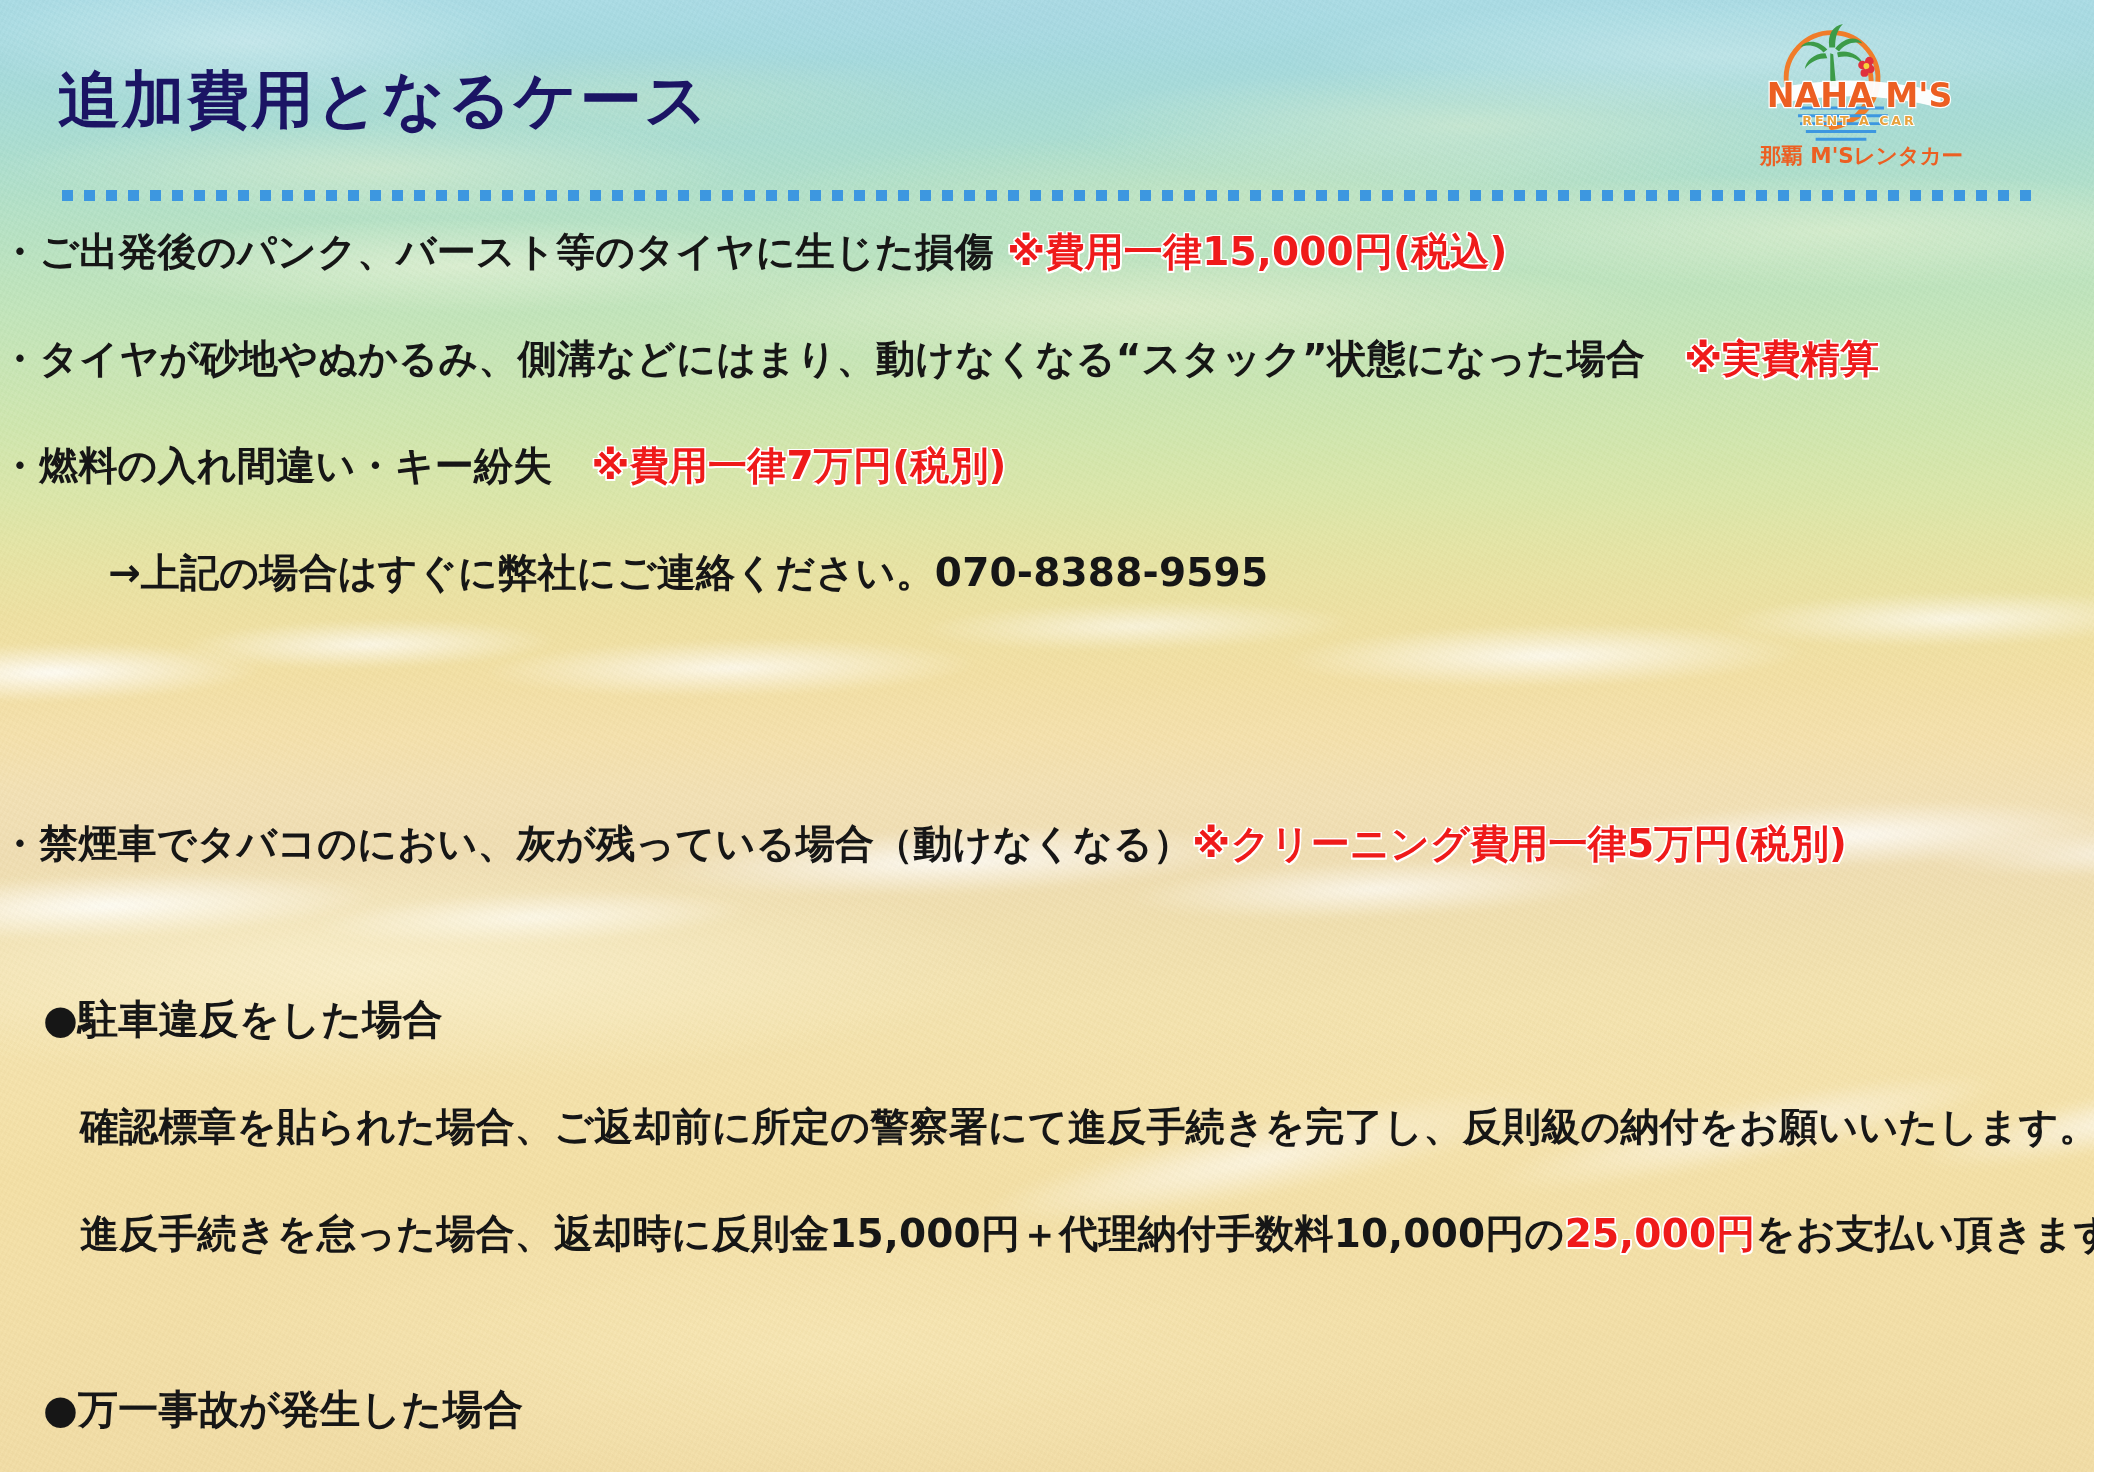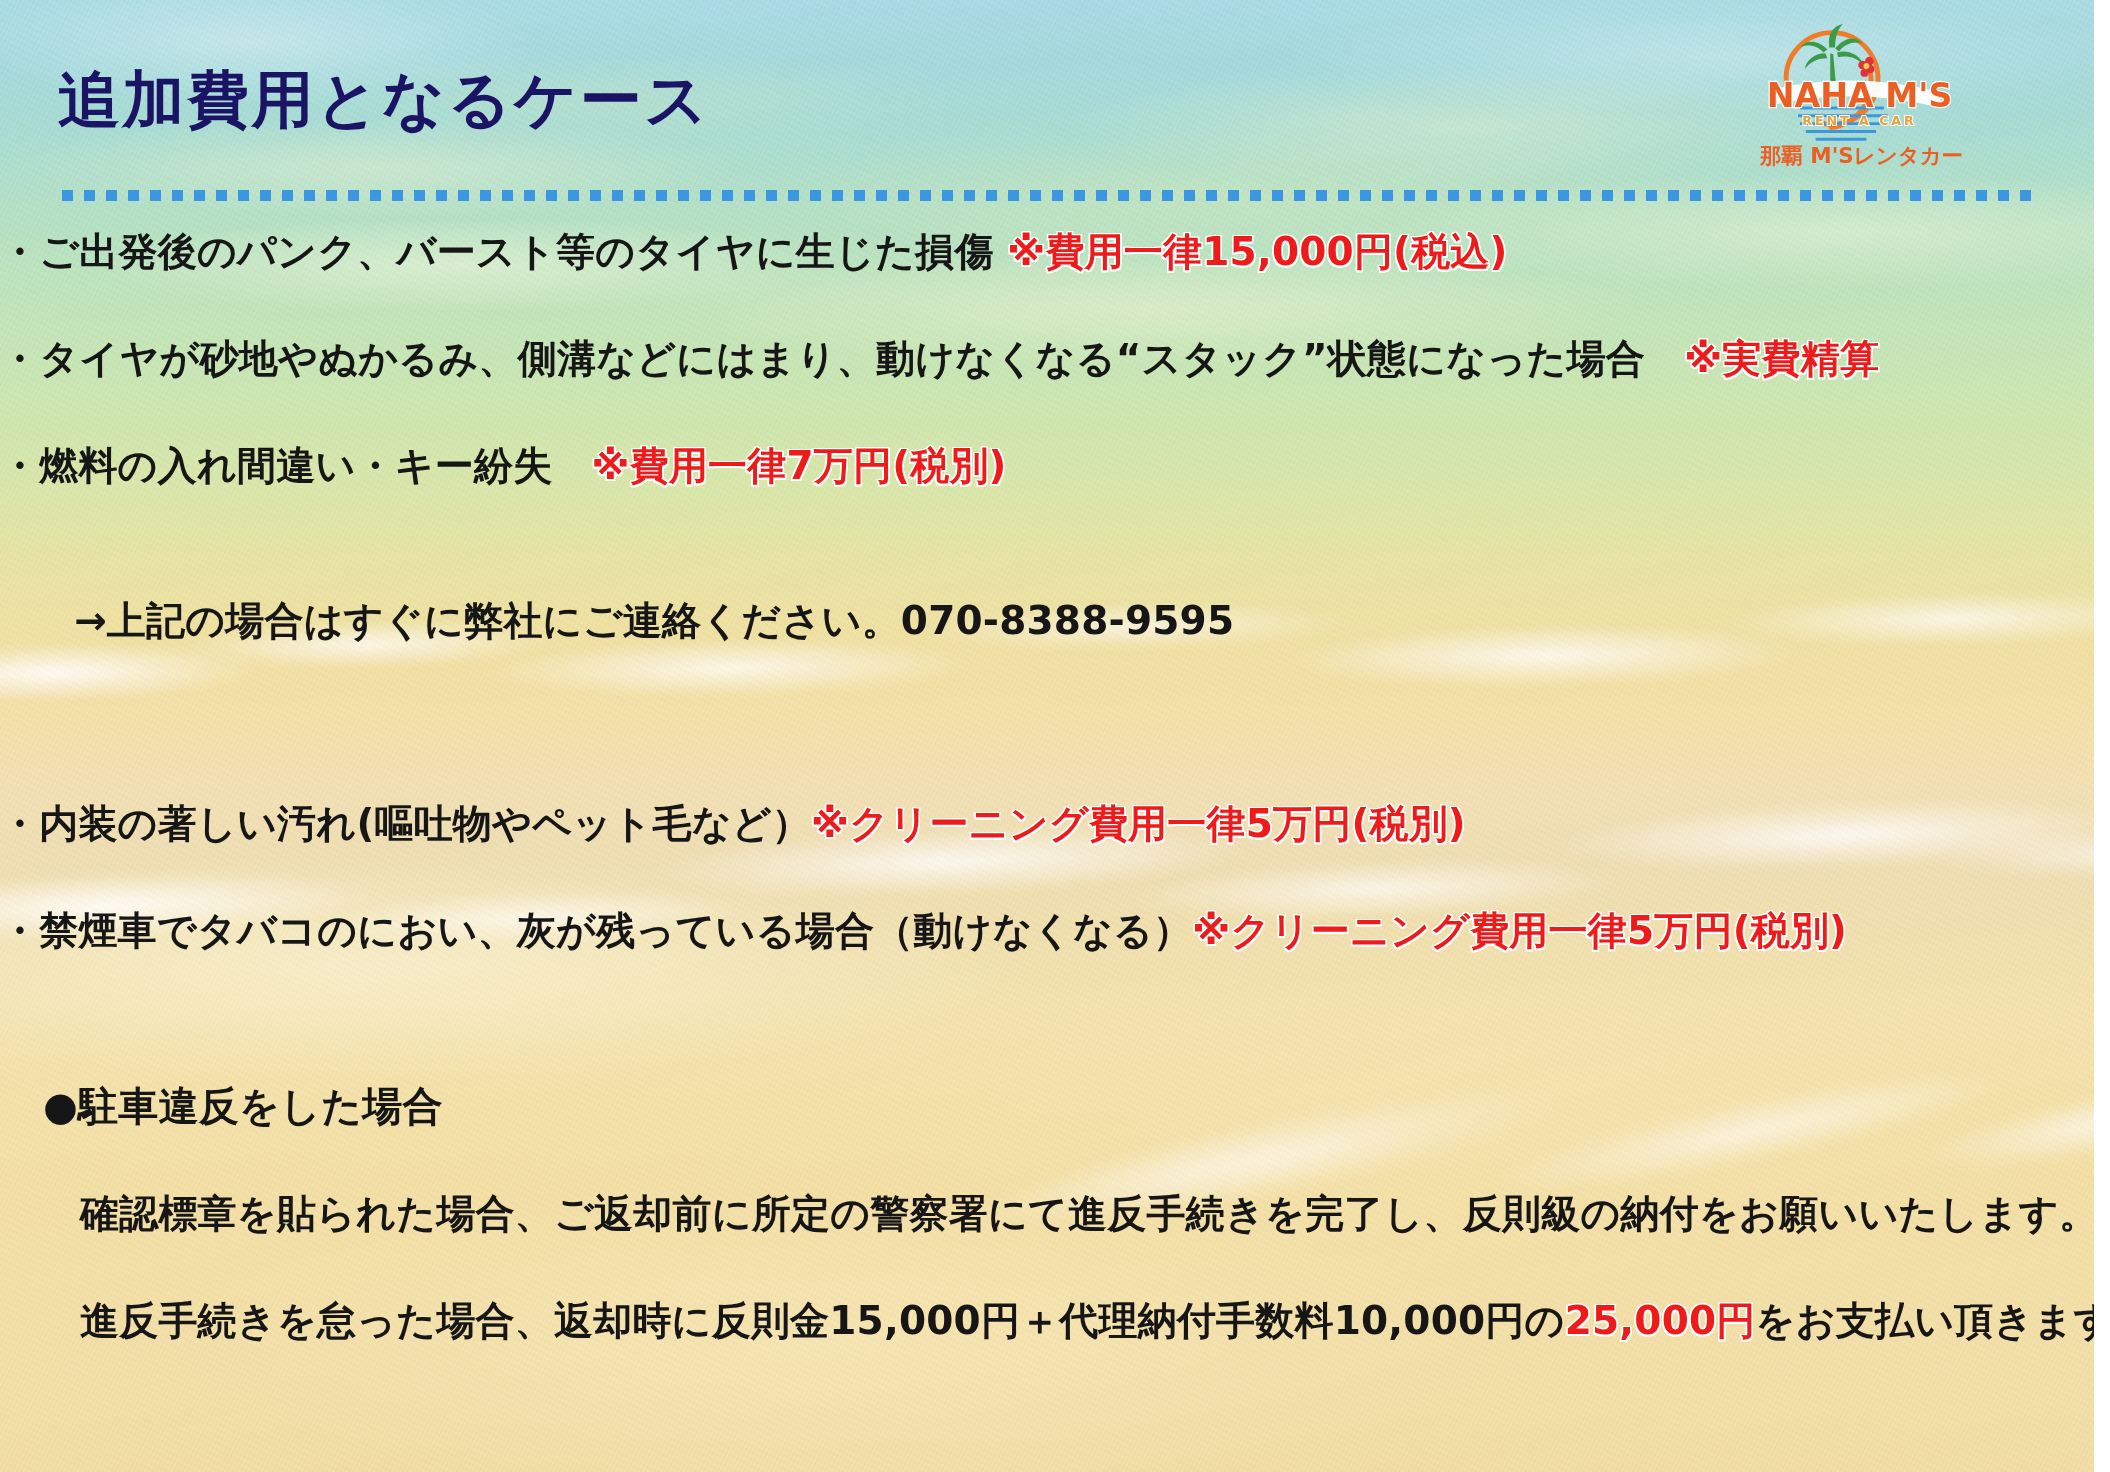--- a/index.html
+++ b/index.html
@@ -171,21 +171,21 @@
   }
   .line {
     position: relative;
     font-size: 39px;
     font-weight: 700;
     color: #161616;
     line-height: 1.0;
     white-space: nowrap;
     letter-spacing: .005em;
   }
-  .line.indent1 { padding-left: 74px; margin-top: 48px; }
+  .line.indent1 { padding-left: 108px; }
   .line.indent2 { padding-left: 80px; }
   .line.heading { padding-left: 43px; font-size: 40px; margin-top: 40px; }
   .line .red {
     color: #ef1a1a;
     text-shadow:
       -1.5px 0 #fff, 1.5px 0 #fff, 0 -1.5px #fff, 0 1.5px #fff,
       -1.5px -1.5px #fff, 1.5px -1.5px #fff, -1.5px 1.5px #fff, 1.5px 1.5px #fff;
   }
   .spacer-lg { height: 96px; }
   .gap-row { height: 68px; }
@@ -267,23 +267,20 @@
           <span>・燃料の入れ間違い・キー紛失　</span><span class="red">※費用一律7万円(税別)</span>
         </div>
         <div class="gap-row"></div>
         <div class="line indent1">→上記の場合はすぐに弊社にご連絡ください。070-8388-9595</div>
       </div>
 
       <div class="spacer-lg"></div>
 
       <div>
         <div class="gap-row"></div>
-        <div class="line">
-          <span>・内装の著しい汚れ(嘔吐物やペット毛など）</span><span class="red">※クリーニング費用一律5万円(税別)</span>
-        </div>
         <div class="gap-row"></div>
         <div class="line">
           <span>・禁煙車でタバコのにおい、灰が残っている場合（動けなくなる）</span><span class="red">※クリーニング費用一律5万円(税別)</span>
         </div>
       </div>
 
       <div class="spacer-lg"></div>
 
       <div>
         <div class="line heading">●駐車違反をした場合</div>

